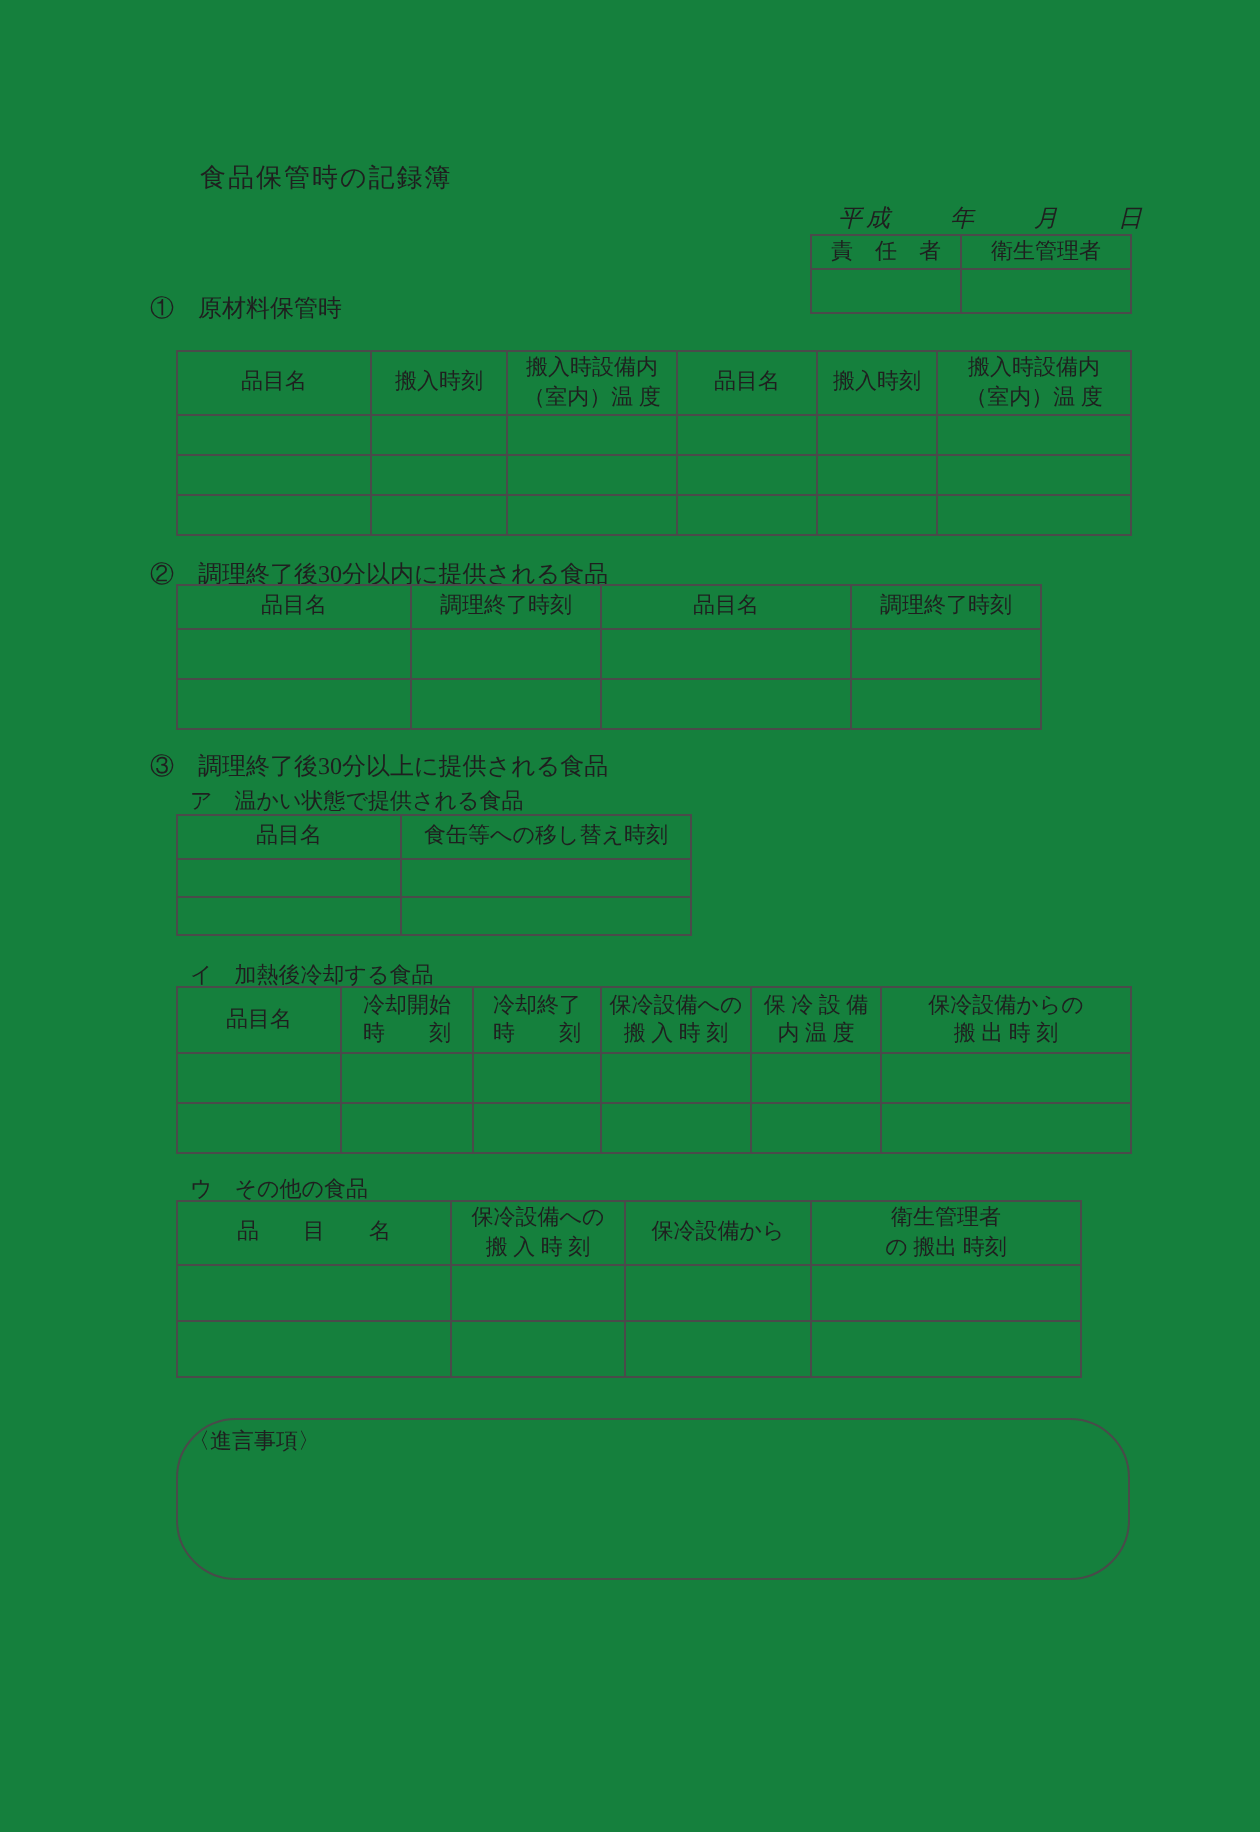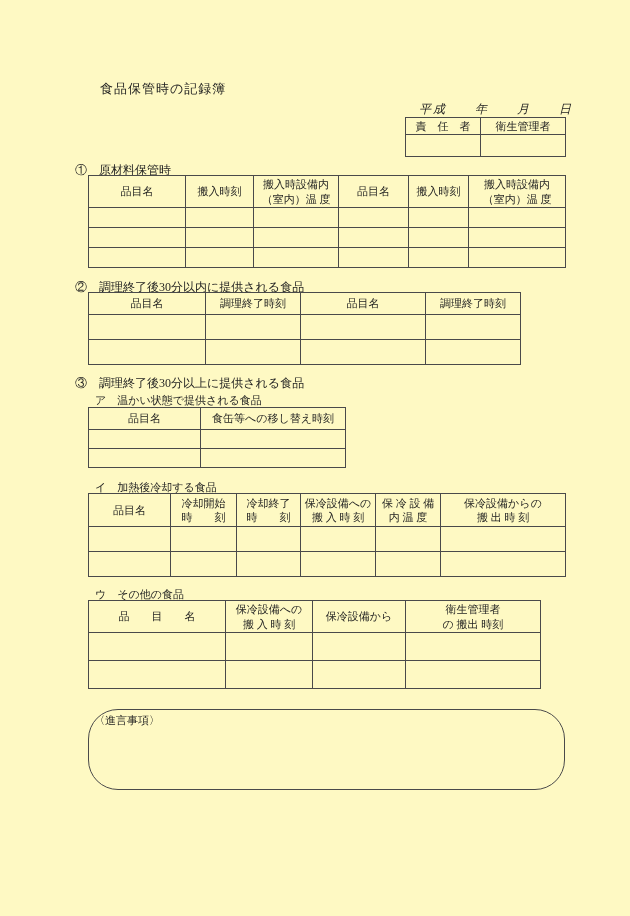--- a/index.html
+++ b/index.html
@@ -1,21 +1,21 @@
 <!DOCTYPE html>
 <html><head>
 <meta charset="utf-8">
 <style>
   * { margin:0; padding:0; box-sizing:border-box; }
   html,body { background:#e9e9e7; }
   .page {
     position:relative;
     width:630px; height:916px;
     margin:0 auto;
-    background:#fef9c3;
+    background:#15803d;
     font-family:"Liberation Serif","DejaVu Serif",serif;
     color:#1f1f1f;
   }
   .abs { position:absolute; }
   .doc-title { font-size:13px; letter-spacing:1px; }
   .date-line { font-size:12px; letter-spacing:2px; }
   .sec-heading { font-size:12px; }
   .sub-heading { font-size:11px; }
   table { border-collapse:collapse; table-layout:fixed; background:transparent; }
   td, th {
@@ -55,21 +55,21 @@
       <td>責　任　者</td>
       <td>衛生管理者</td>
     </tr>
     <tr style="height:22px;">
       <td></td>
       <td></td>
     </tr>
   </tbody>
     </table>
 
-  <div class="abs sec-heading" style="left:75px; top:162px;">①　原材料保管時</div>
+  <div class="abs sec-heading" style="left:75px; top:146px;">①　原材料保管時</div>
 
   <table class="abs" style="left:88px; top:175px; width:477px;">
     <colgroup>
       <col style="width:97px">
         <col style="width:68px">
         <col style="width:85px">
       <col style="width:70px">
         <col style="width:60px">
         <col style="width:97px">
     </colgroup>

